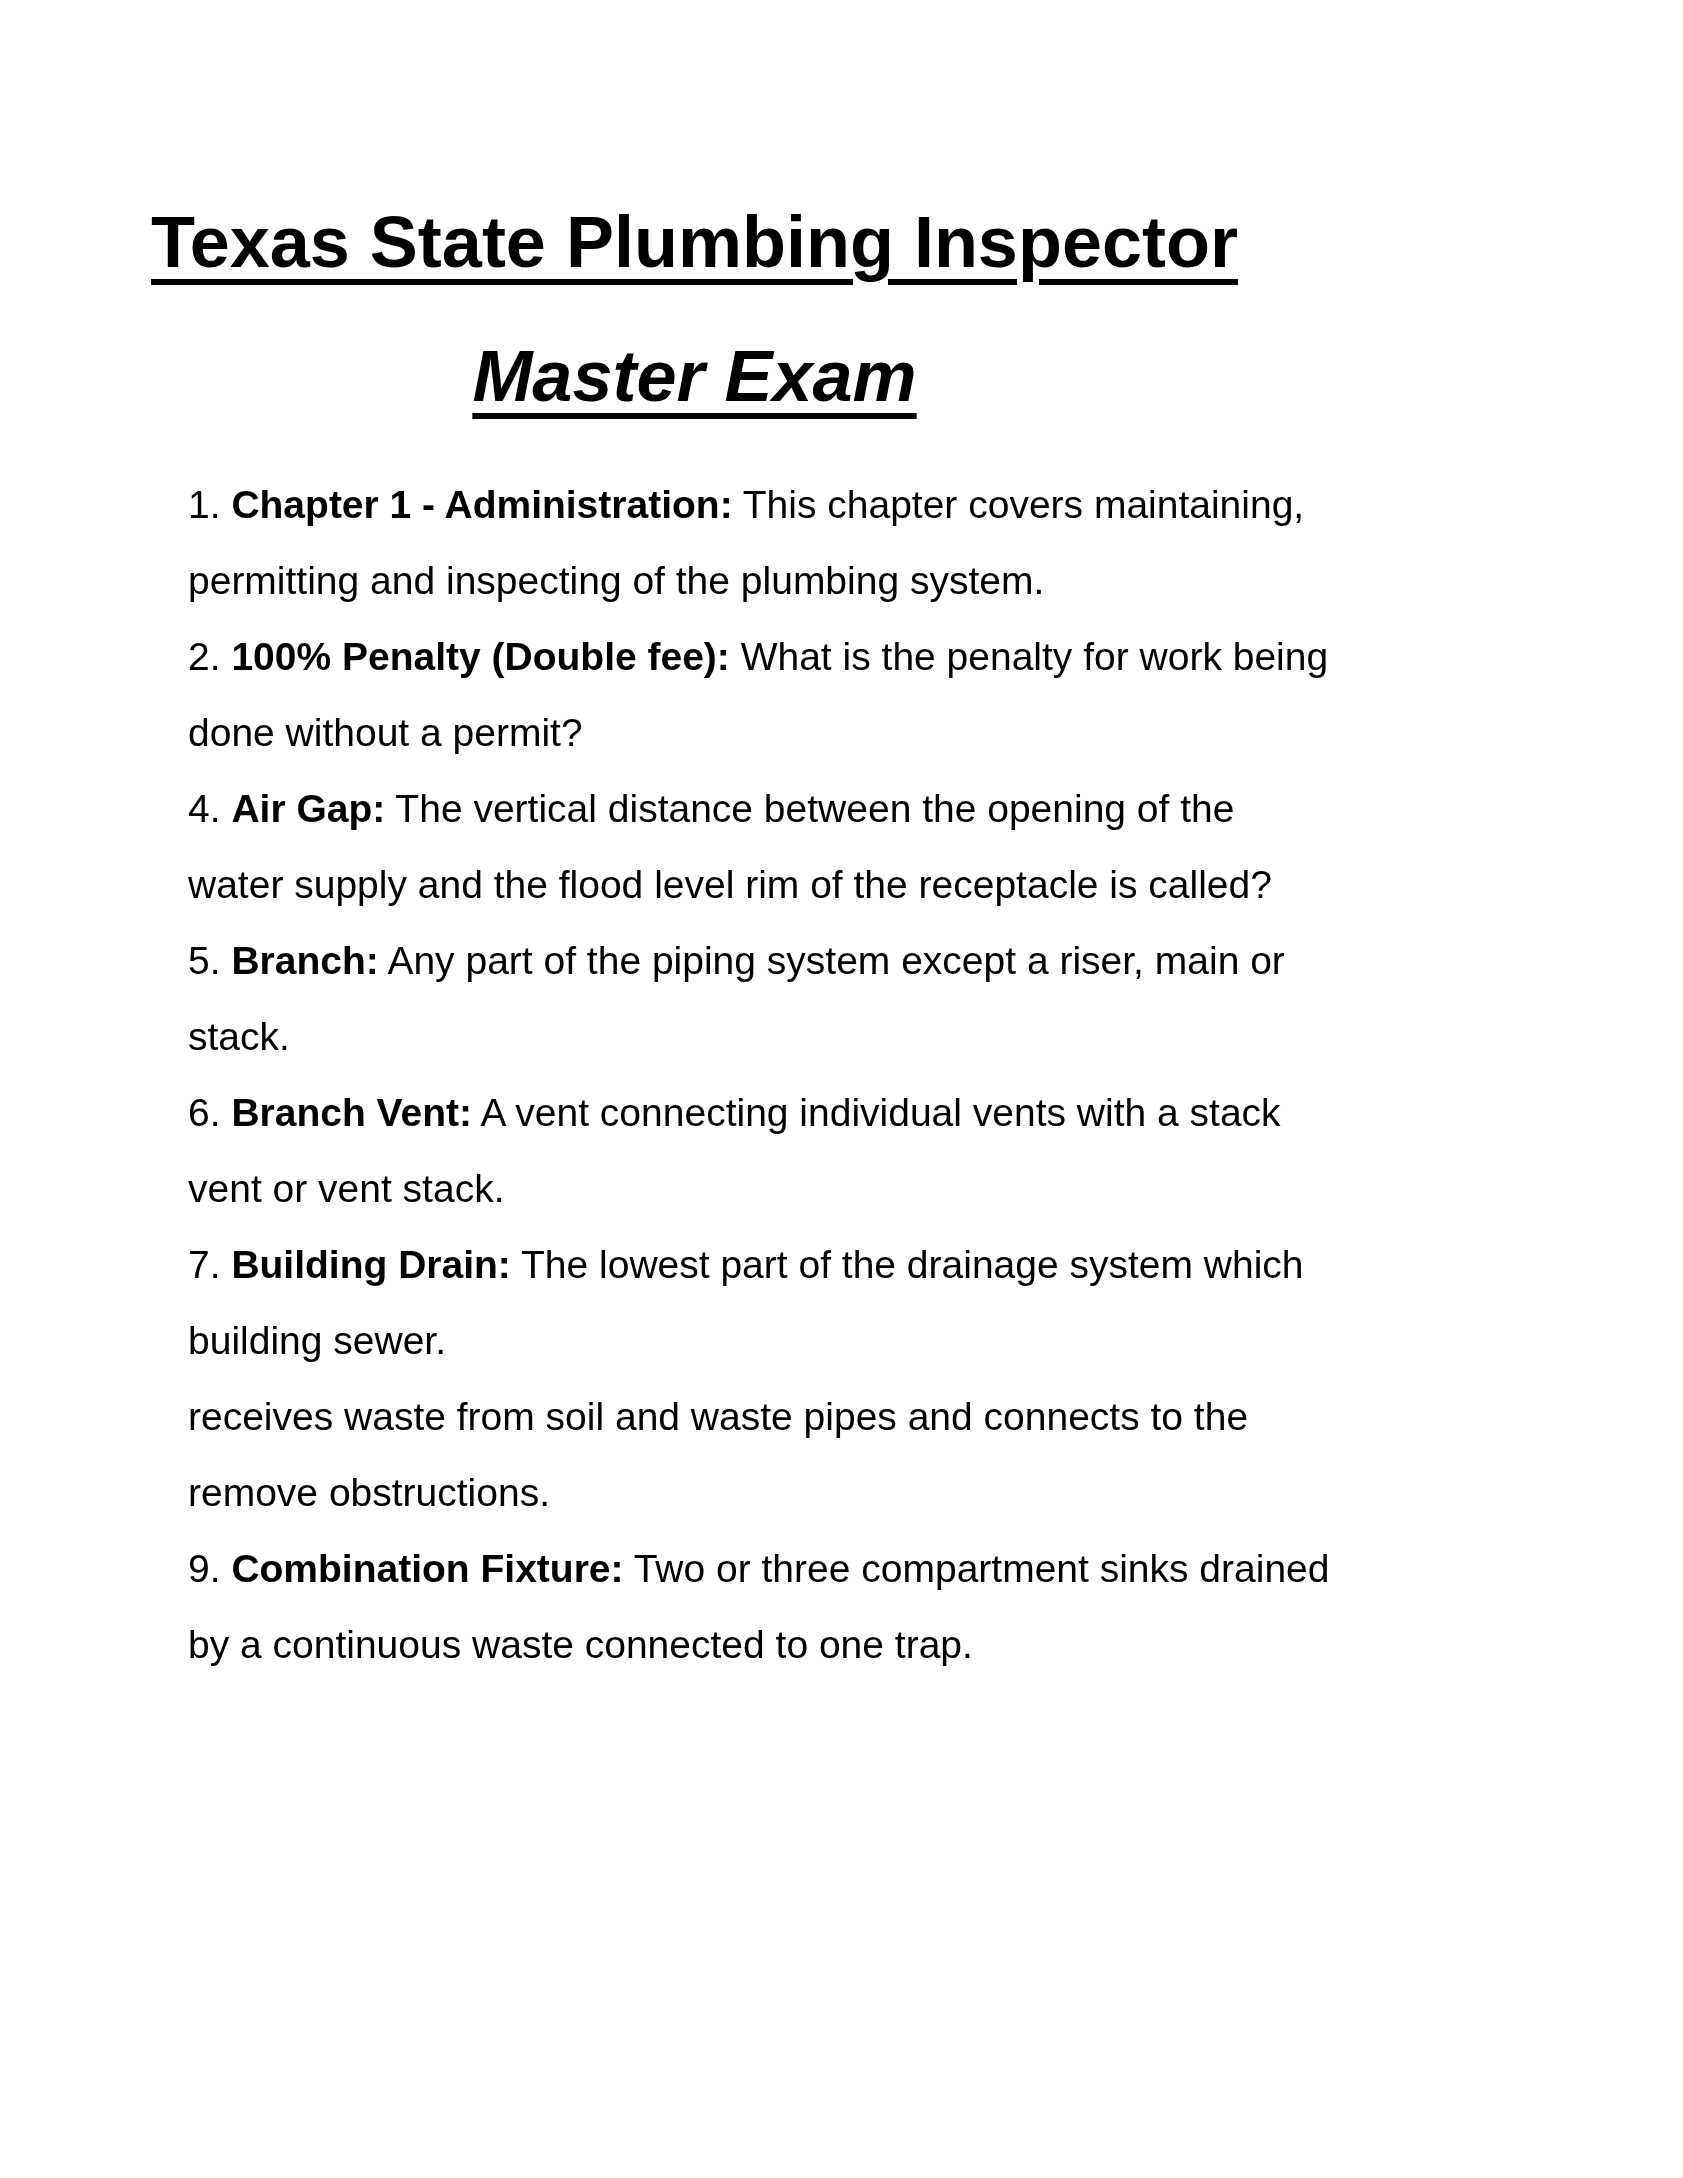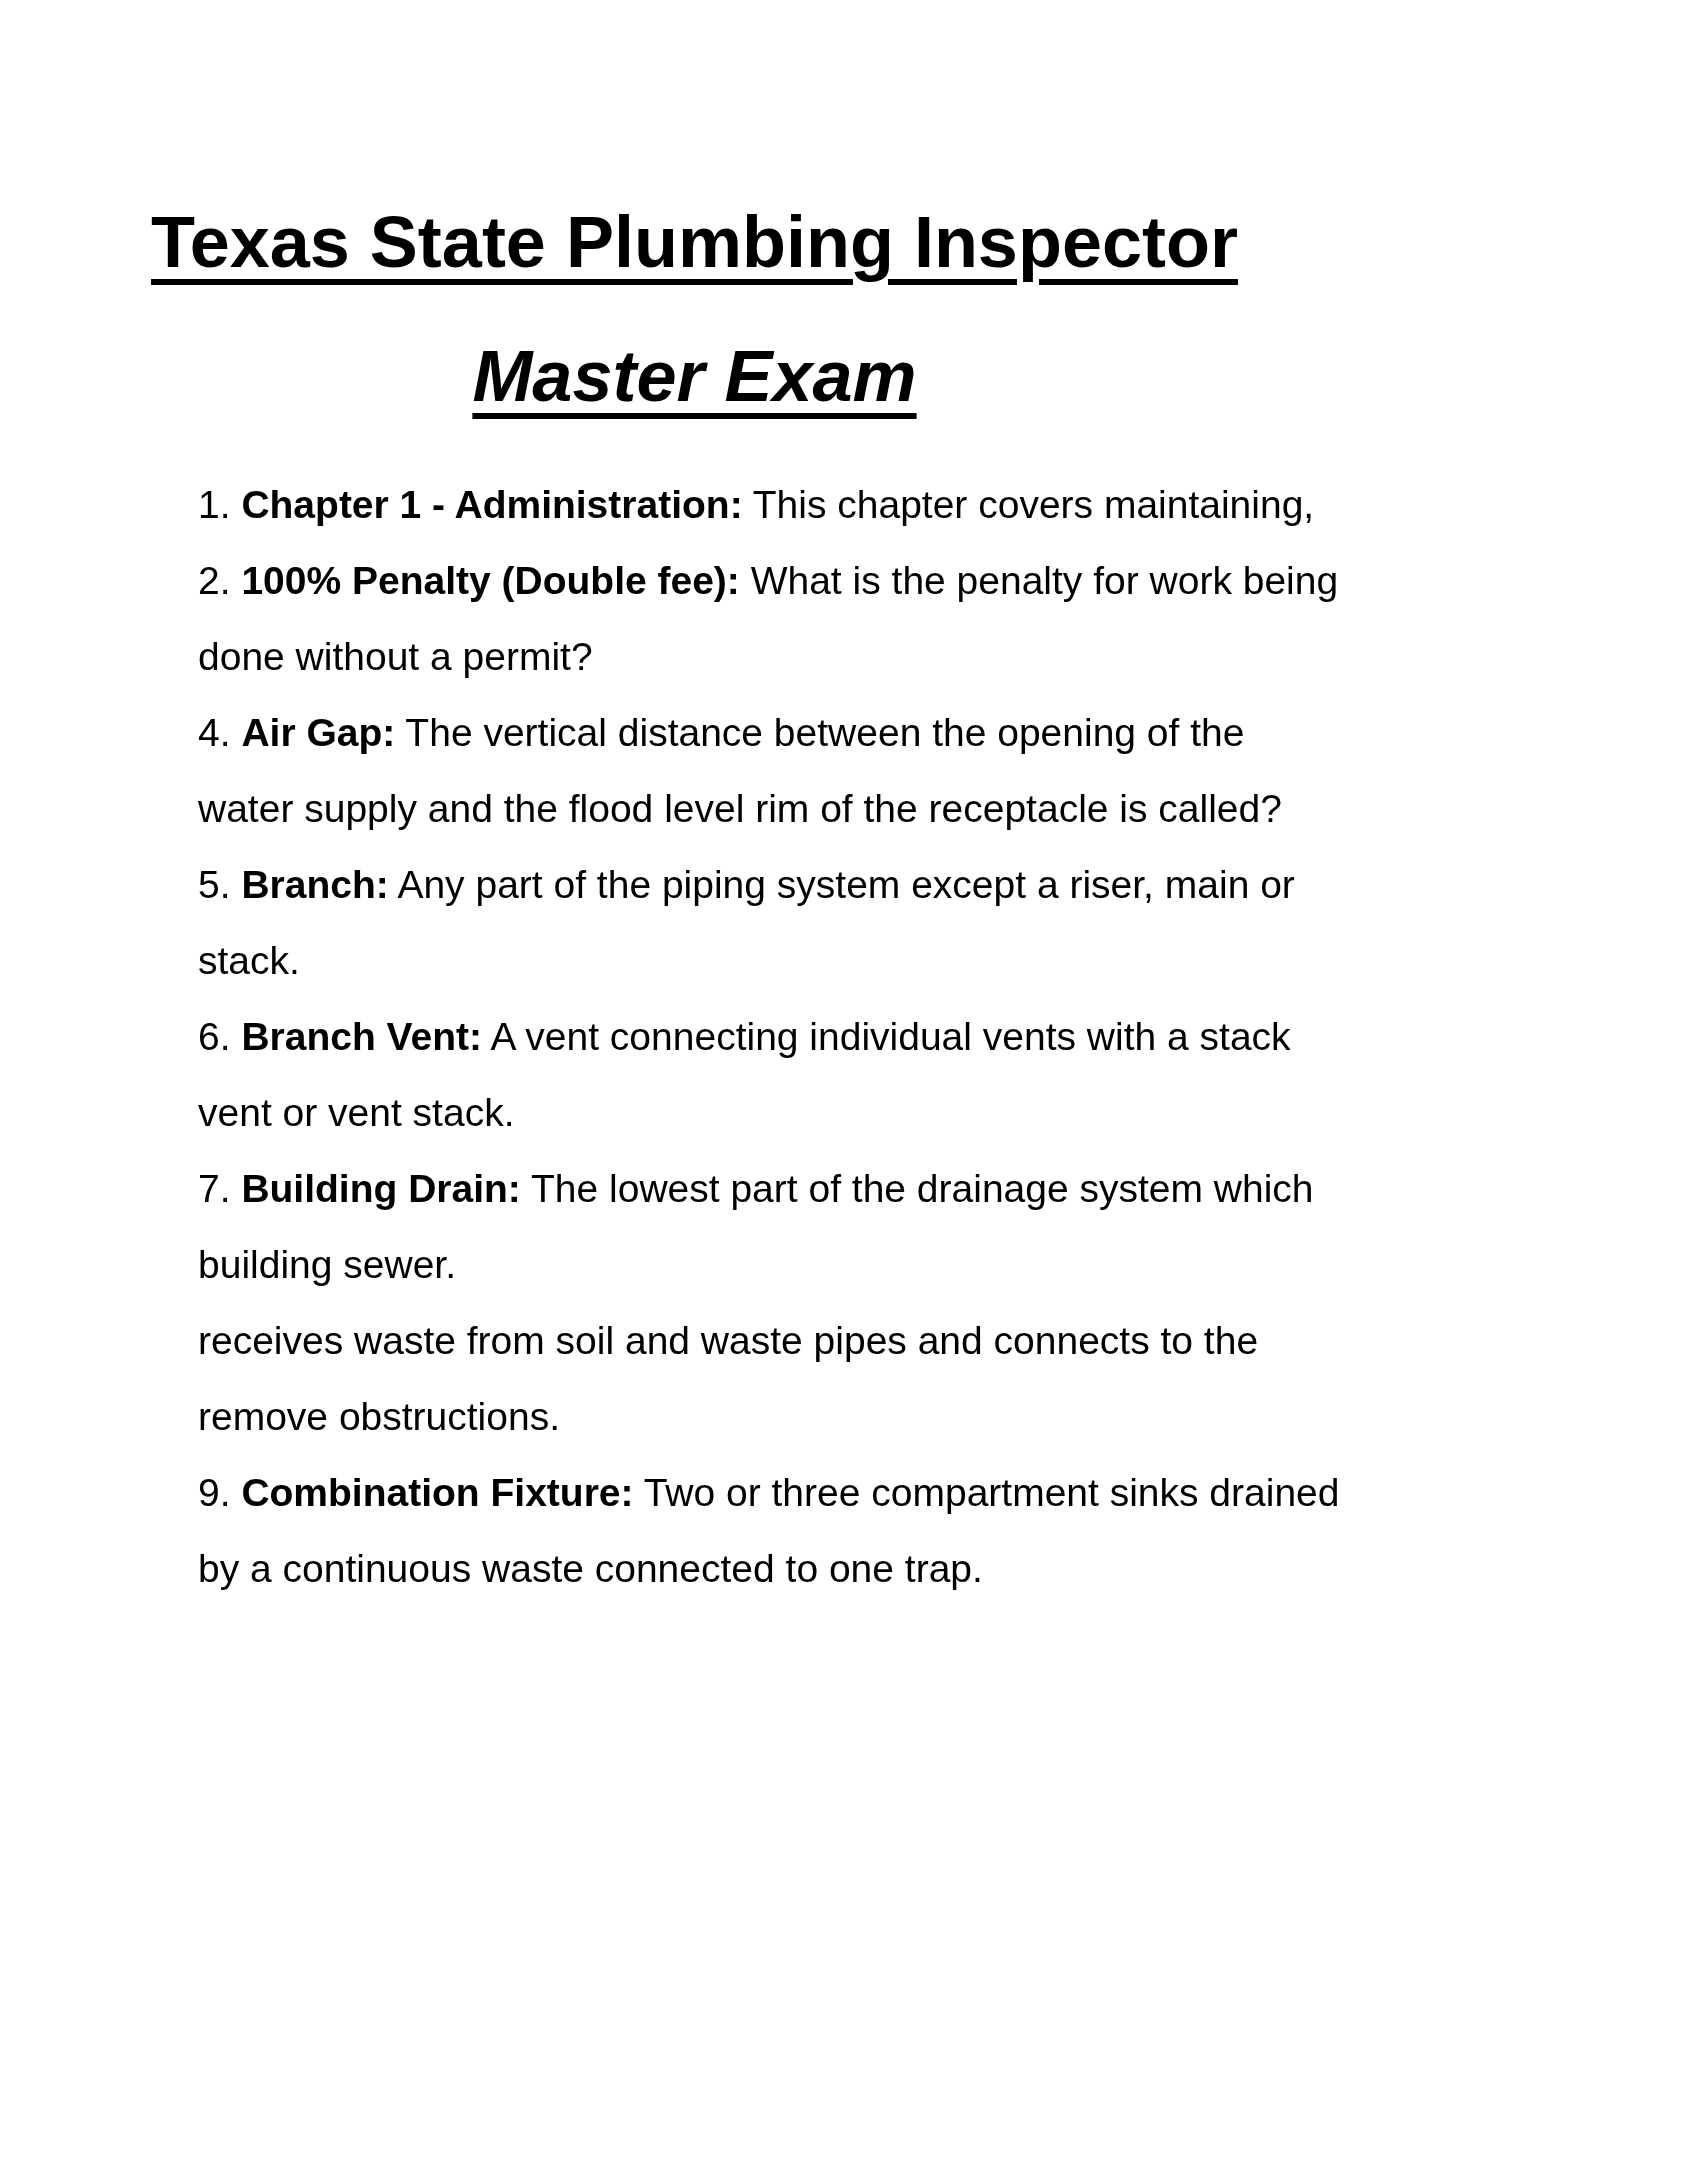--- a/index.html
+++ b/index.html
@@ -3,35 +3,36 @@
 <meta charset="utf-8">
 <style>
   html, body { margin: 0; padding: 0; background: #ffffff; }
   body { width: 1683px; height: 2178px; position: relative; overflow: hidden;
          font-family: "Liberation Sans", sans-serif; color: #000; }
   .title { position: absolute; left: 0; width: 1389px; text-align: center;
            font-weight: bold; font-size: 72px; line-height: 1; margin: 0; }
   .title span { text-decoration: underline; text-decoration-thickness: 6px; text-underline-offset: 12px; }
   #title1 { top: 206px; }
   #title2 { top: 340px; font-style: italic; }
-  .body { position: absolute; left: 198px; top: 467px; width: 1307px;
+  .body { position: absolute; left: 188px; top: 467px; width: 1307px;
           font-size: 39px; line-height: 76px; }
   .line { display: block; white-space: nowrap; height: 76px; }
   .term { font-weight: bold; }
 </style>
 </head>
 <body>
 
 <h1 class="title" id="title1"><span>Texas State Plumbing Inspector</span></h1>
 <h1 class="title" id="title2"><span>Master Exam</span></h1>
 
 <div class="body">
 
   <div>
     <span class="line"><span>1.</span> <span class="term">Chapter 1 - Administration:</span><span> This chapter covers maintaining,</span></span>
+    <span class="line">permitting and inspecting of the plumbing system.</span>
   </div>
 
   <div>
     <span class="line"><span>2.</span> <span class="term">100% Penalty (Double fee):</span><span> What is the penalty for work being</span></span>
     <span class="line">done without a permit?</span>
   </div>
 
 
   <div>
     <span class="line"><span>4.</span> <span class="term">Air Gap:</span><span> The vertical distance between the opening of the</span></span>

